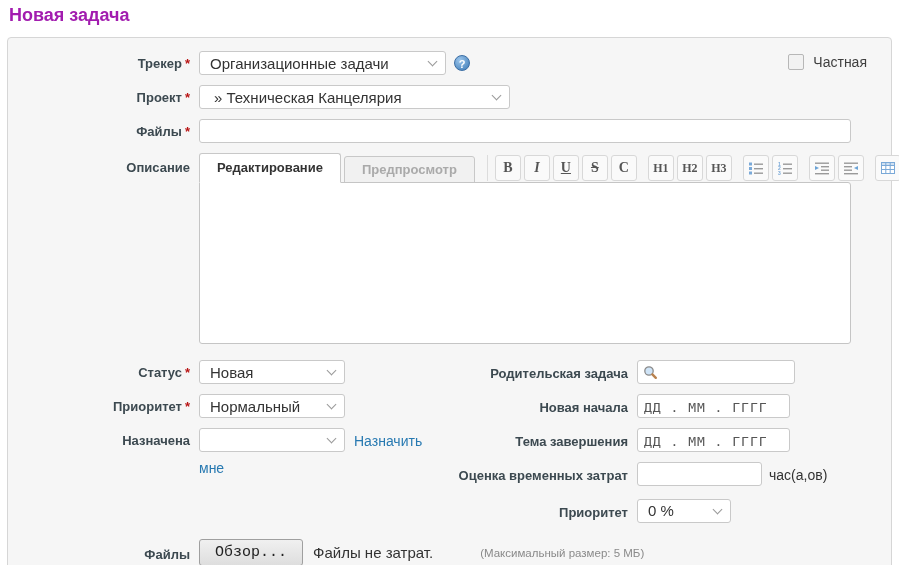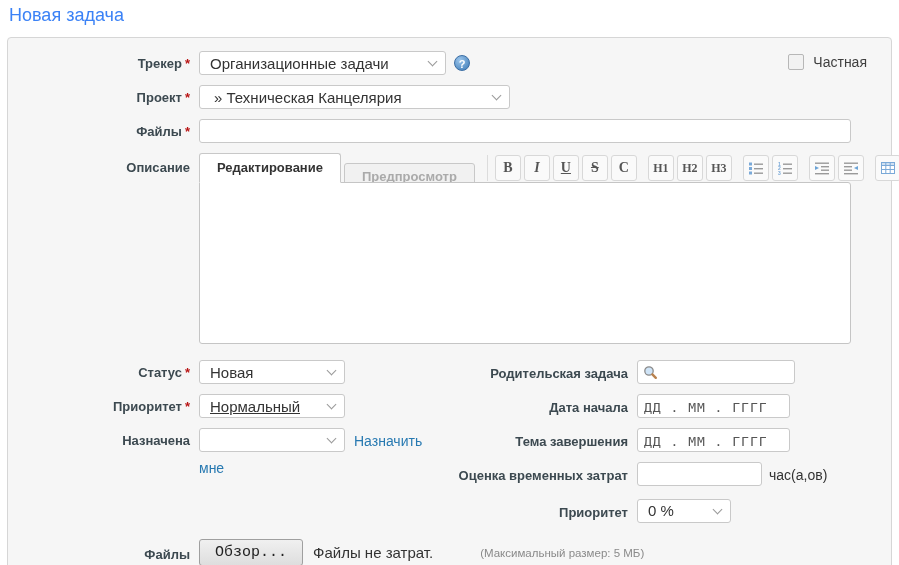--- a/index.html
+++ b/index.html
@@ -1,21 +1,21 @@
 <!DOCTYPE html>
 <html><head>
 <meta charset="utf-8">
 <style>
   * { box-sizing: border-box; }
   html,body { margin:0; padding:0; }
   body {
     width:899px; height:565px; overflow:hidden; background:#fff;
     font-family:"Liberation Sans","DejaVu Sans",sans-serif; font-size:13px; color:#333;
   }
-  .page-title { margin:5px 0 11px 9px; font-size:18px; font-weight:normal; color:#3b82f6; }
+  .page-title { margin:5px 0 11px 9px; font-size:18px; font-weight:bold; color:#a21caf; }
   .box {
     margin:0 7px; height:560px; position:relative;
     background:#f6f6f6; border:1px solid #d6d6d6; border-radius:4px;
     padding:13px 0 16px 0;
   }
   .row { display:flex; align-items:flex-start; margin-bottom:10px; }
   .lbl {
     width:191px; min-width:191px; text-align:right; padding:5px 9px 0 0;
     font-weight:bold; font-size:13px; color:#3c4950;
   }
@@ -45,21 +45,21 @@
   
   .help-icon {
     width:16px; height:16px; border-radius:50%; margin:4px 0 0 8px;
     background:radial-gradient(circle at 35% 30%, #9cc6ec, #3b79b5);
     color:#fff; font-size:11px; font-weight:bold; line-height:16px; text-align:center;
     border:1px solid #3b6ea5; flex:none;
   }
   
   .desc-head { display:flex; align-items:flex-end; height:30px; }
   .tab {
-    height:20px; line-height:25px; padding:0 17px; margin-right:3px;
+    height:27px; line-height:25px; padding:0 17px; margin-right:3px;
     font-size:13px; font-weight:bold; background:#f1f1f1; color:#aaa;
     border:1px solid #c8c8c8; border-radius:3px 3px 0 0;
   }
   .tab.active { background:#fff; color:#333; height:30px; line-height:28px; border-bottom:1px solid #fff; position:relative; z-index:2; }
   .tb-sep { width:1px; height:26px; background:#dcdcdc; margin:0 7px 2px 9px; }
   .tbtn {
     min-width:26px; height:26px; margin:0 3px 2px 0; padding:0 4px;
     border:1px solid #d8d8d8; border-radius:3px; background:#fafafa;
     display:inline-flex; align-items:center; justify-content:center;
     font-family:"Liberation Serif","DejaVu Serif",serif; font-size:14px; font-weight:bold; color:#555;
@@ -211,21 +211,21 @@
     <div class="col-left">
       <div class="row">
         <div class="lbl"><span>Статус</span><span class="req">*</span></div>
         <div class="sel" style="width:146px;">
           <span class="val">Новая</span>
           <span class="chev"></span>
         </div>
       </div>
       <div class="row">
         <div class="lbl"><span>Приоритет</span><span class="req">*</span></div>
-        <div class="sel" style="width:146px;text-decoration:underline;">
+        <div class="sel" style="width:146px;">
           <span class="val">Нормальный</span>
           <span class="chev"></span>
         </div>
       </div>
       <div class="row">
         <div class="lbl"><span>Назначена</span></div>
         <div class="assign-box">
           <div class="sel" style="width:146px;">
             <span class="val"></span>
             <span class="chev"></span>
@@ -239,21 +239,21 @@
         <div class="lbl"><span>Родительская задача</span></div>
         <div class="parent-wrap">
           <input class="tinput" style="width: 158px; padding-left: 25px;">
           <svg width="15" height="15" viewBox="0 0 15 15">
               <circle cx="6" cy="6" r="4.2" fill="#cfe4f7" stroke="#8a8a8a" stroke-width="1.3"></circle>
               <line x1="9.4" y1="9.4" x2="12.8" y2="12.8" stroke="#b9824f" stroke-width="2.4" stroke-linecap="round"></line>
             </svg>
         </div>
       </div>
       <div class="row">
-        <div class="lbl"><span>Дата начала</span></div>
+        <div class="lbl"><span>Новая начала</span></div>
         <input class="tinput" style="width: 153px;" placeholder="ДД . ММ . ГГГГ">
       </div>
       <div class="row">
         <div class="lbl"><span>Тема завершения</span></div>
         <input class="tinput" style="width: 153px;" placeholder="ДД . ММ . ГГГГ">
       </div>
       <div class="row">
         <div class="lbl"><span>Оценка временных затрат</span></div>
         <input class="tinput" style="width: 125px;">
         <span class="suffix">час(а,ов)</span>

